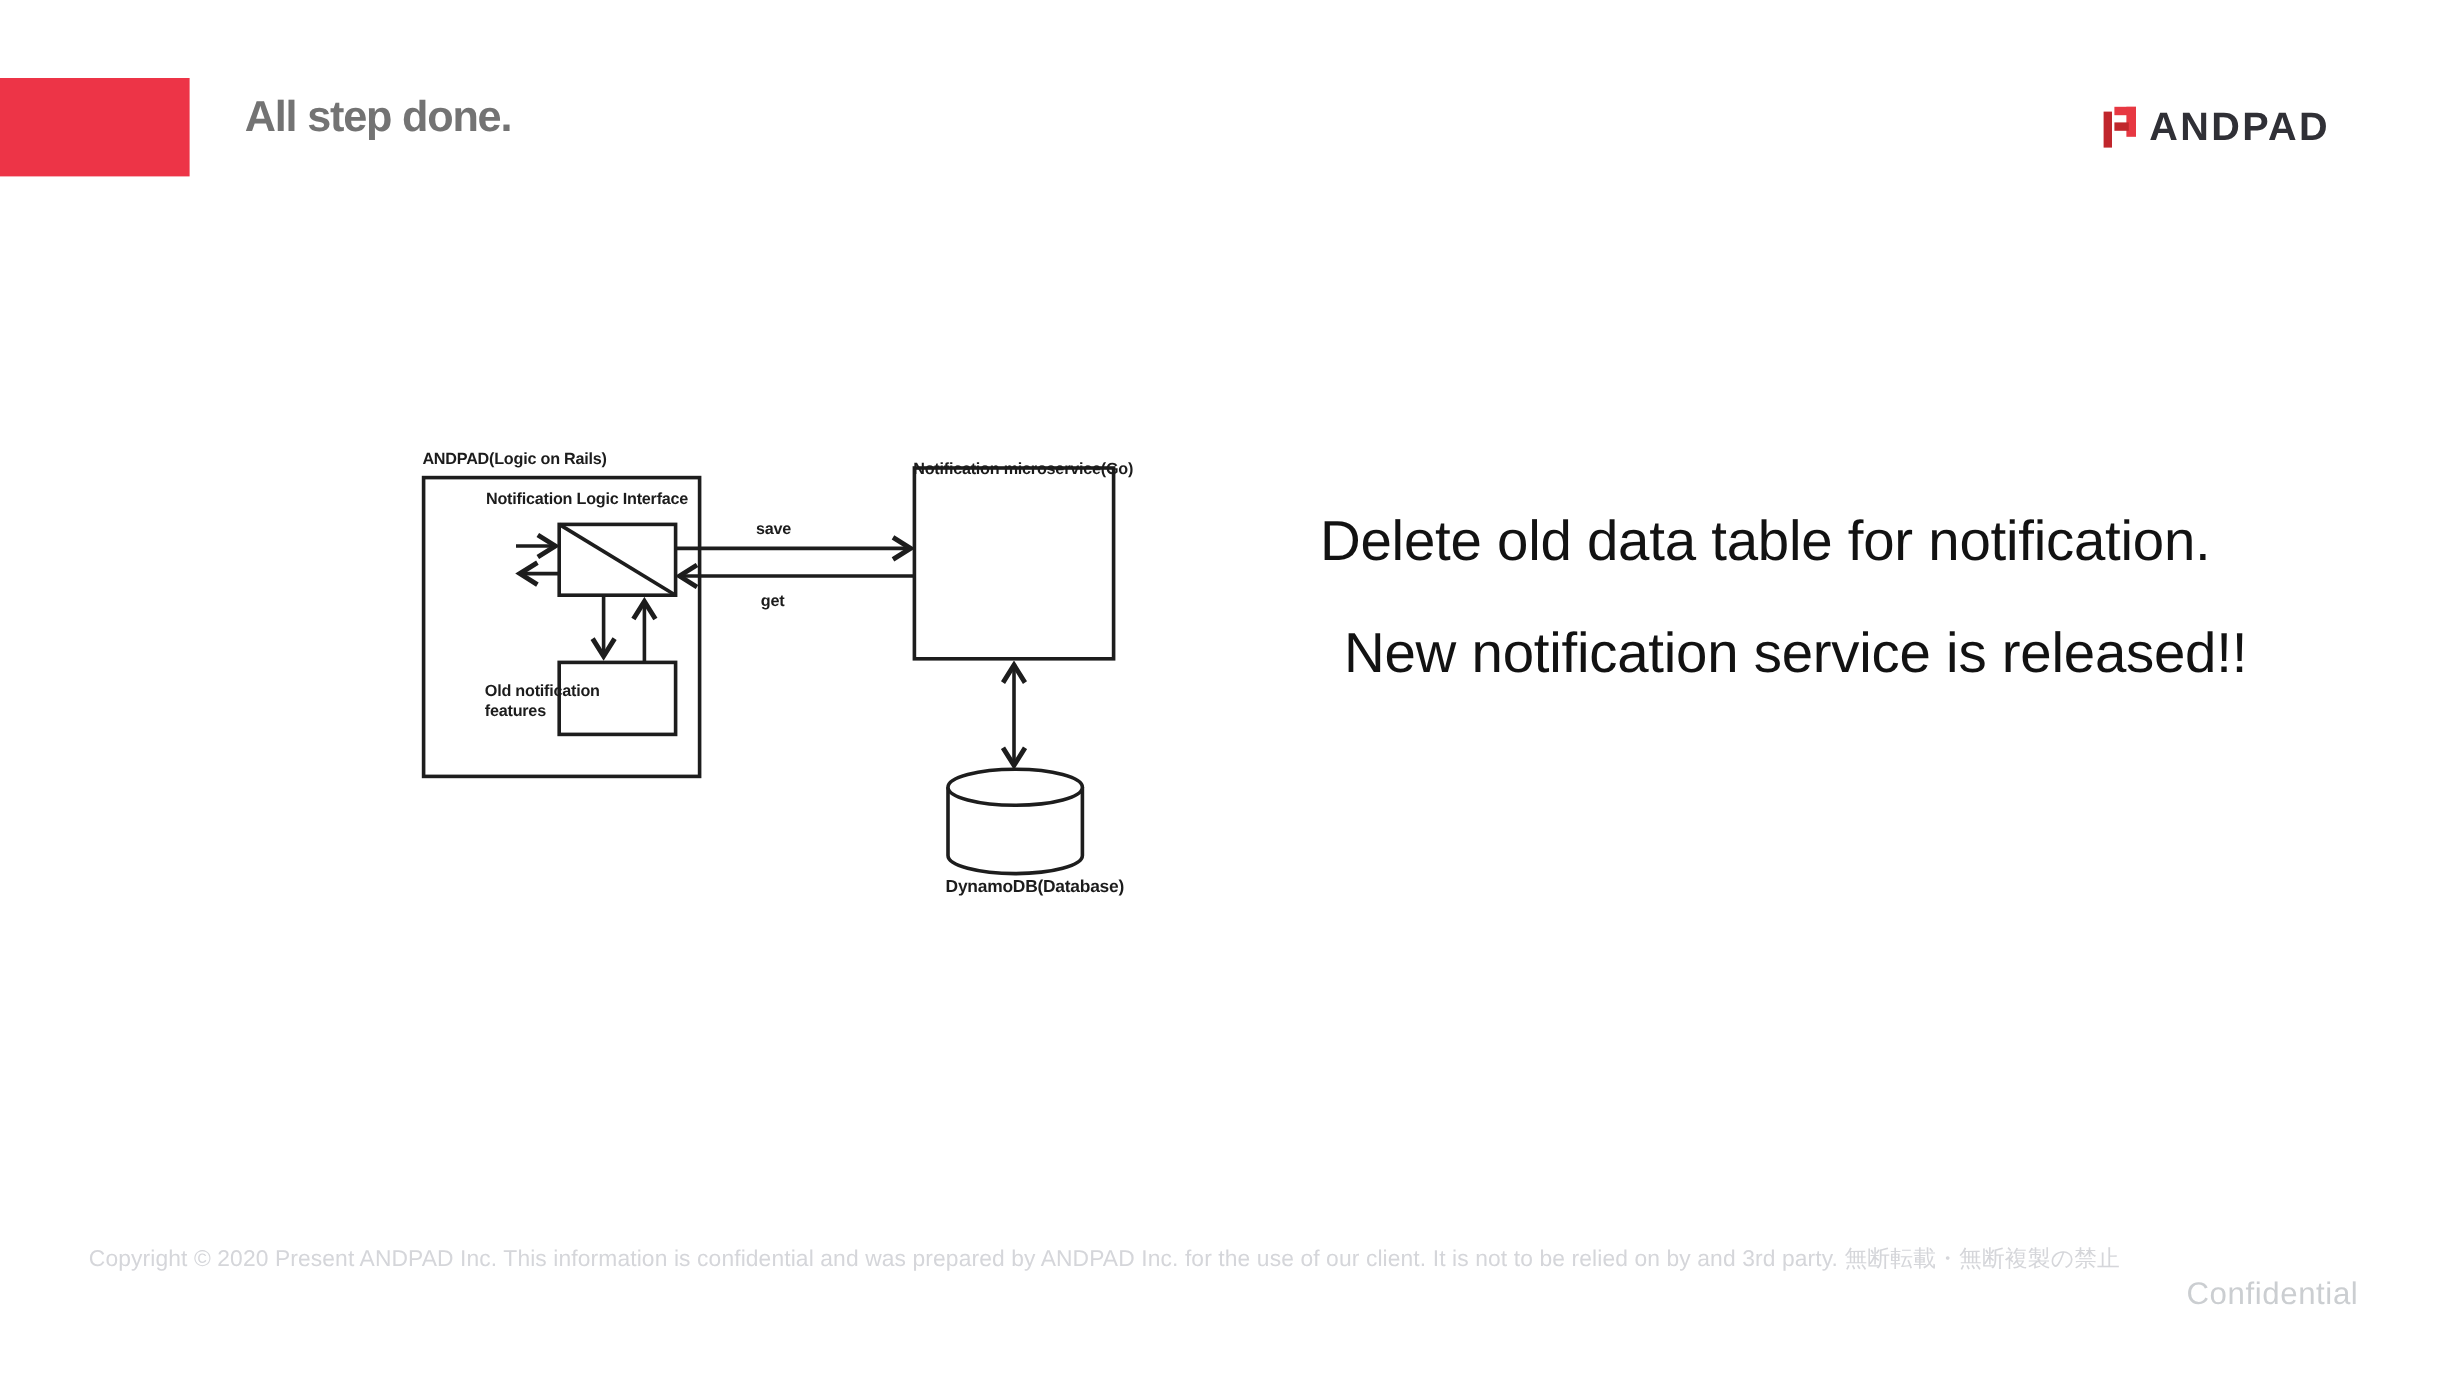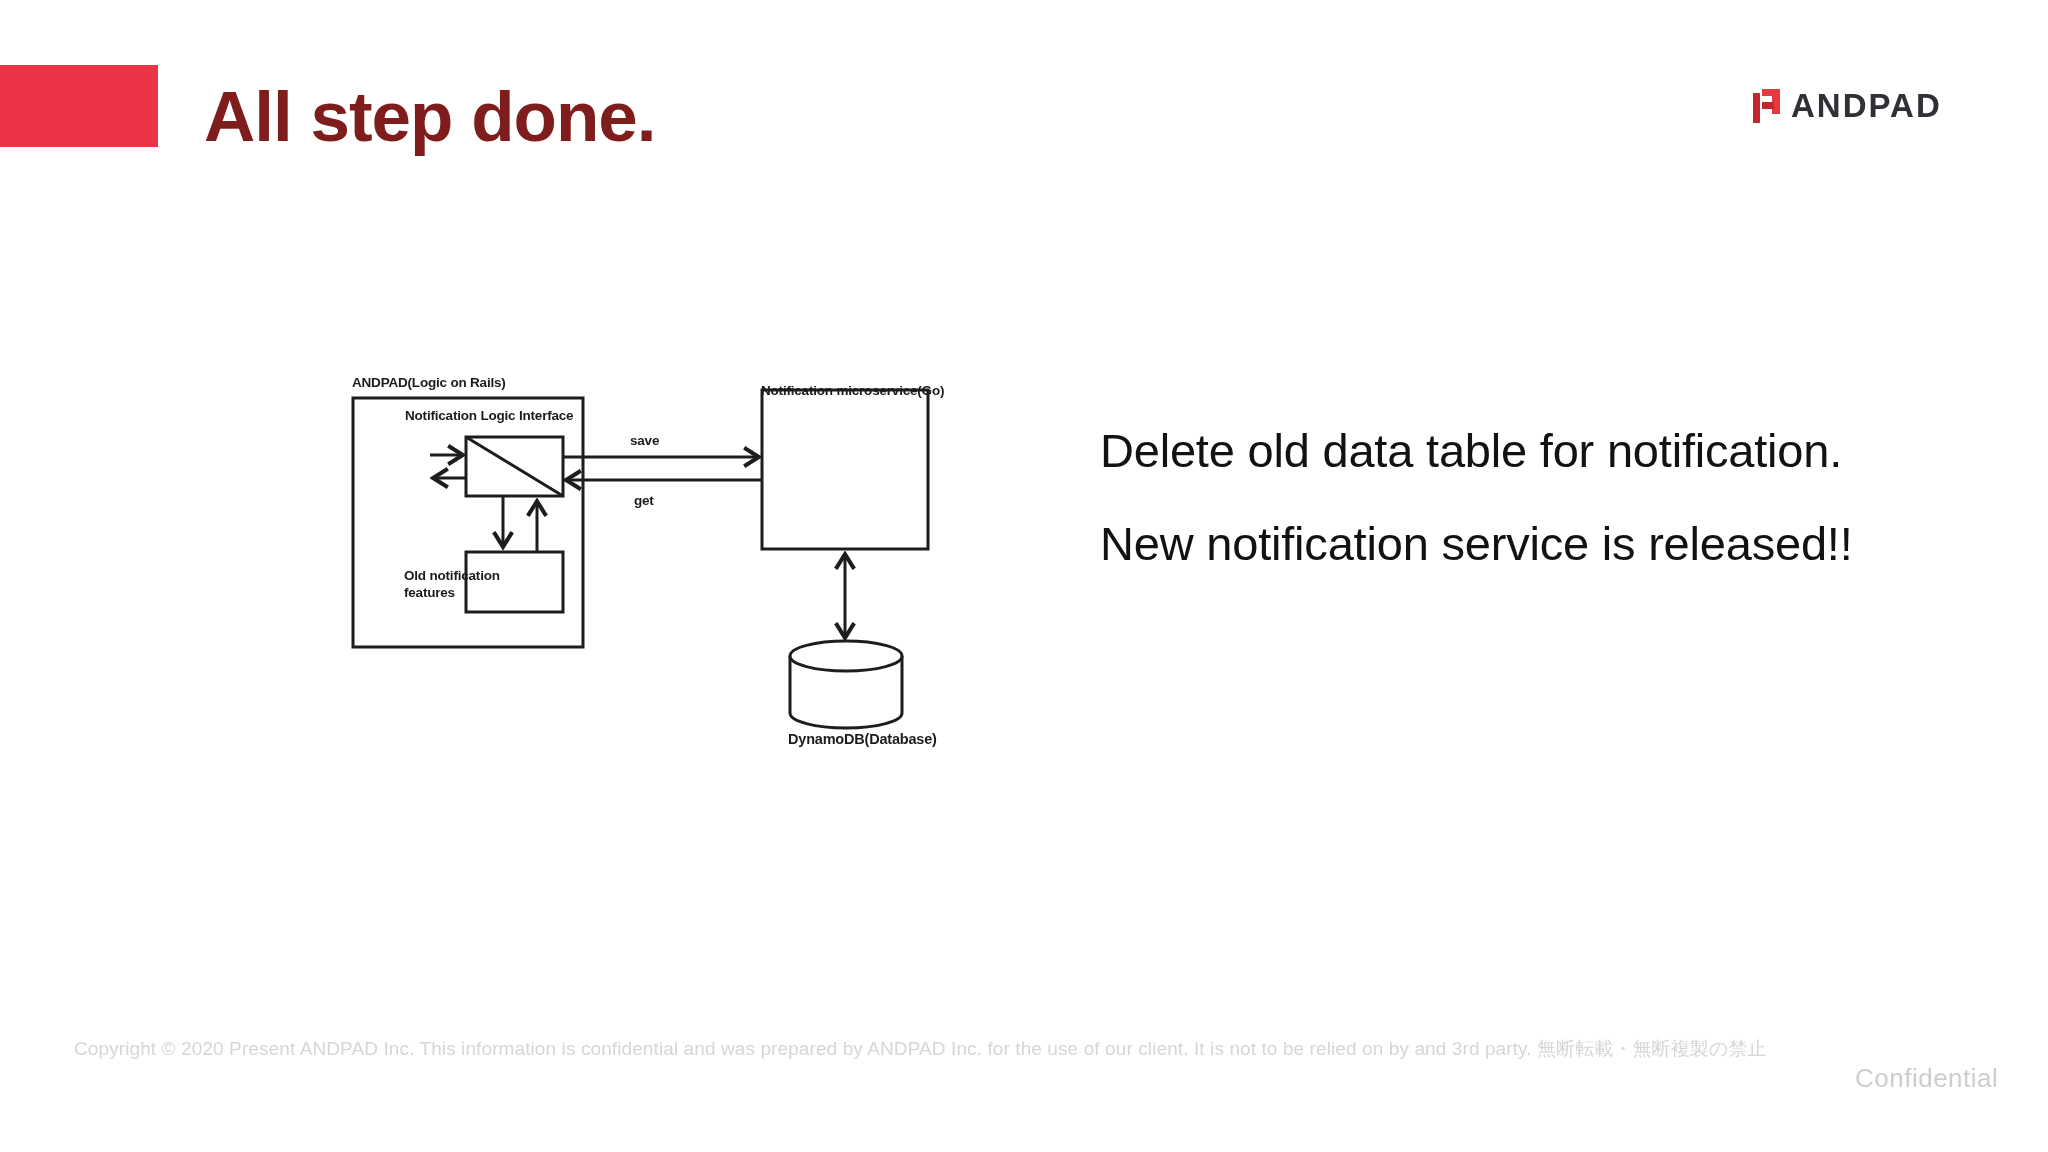--- a/index.html
+++ b/index.html
@@ -9,21 +9,21 @@
     font-family:"Liberation Sans", sans-serif;
     position:relative;
     overflow:hidden;
   }
   .abs { position:absolute; }
 
   
   .accent-bar { left:0; top:65px; width:158px; height:82px; }
   .slide-title {
     left:204px; top:76px;
-    font-size:71px; font-weight:bold; color:#7f1d1d;
+    font-size:36px; font-weight:bold; color:#737373;
     letter-spacing:-1px; white-space:nowrap;
   }
 
   
   .logo { left:1753px; top:88px; width:240px; height:40px;padding-left:44px; }
   .logo-mark { position:absolute; left:0; top:1px; width:27px; height:34px; }
   .logo-mark .bar { position:absolute; }
   .logo-word {
     position:absolute; left:38px; top:-1px;
     font-size:33px; font-weight:bold; letter-spacing:2px;
@@ -38,30 +38,30 @@
   }
   .dlabel.wrap { white-space:normal; }
   svg.diagram-canvas { position:absolute; left:0; top:0; pointer-events:none; }
 
   
   .note-line {
     position:absolute; left:1100px;
     font-size:47px; color:#121212; letter-spacing:-0.2px; white-space:nowrap;
   }
   .note-1 { top:423px; }
-  .note-2 { top:516px; }
+  .note-2 { top:516px;margin-left:20px; }
 
   
   .footer-copyright {
     left:74px; top:1036px;
     font-size:19px; color:#d5d6da; white-space:nowrap; letter-spacing:0.1px;
   }
   .footer-confidential {
     left:1822px; top:1063px;
-    font-size:26px; color:#cbced1; letter-spacing:0.5px; white-space:nowrap;margin-left:33px;
+    font-size:26px; color:#cbced1; letter-spacing:0.5px; white-space:nowrap;
   }
 </style>
 </head>
 <body>
 
 <div class="abs accent-bar" style="background:#ED3447;"></div>
 
 <div class="abs slide-title">All step done.</div>
 
 <div class="abs logo">

